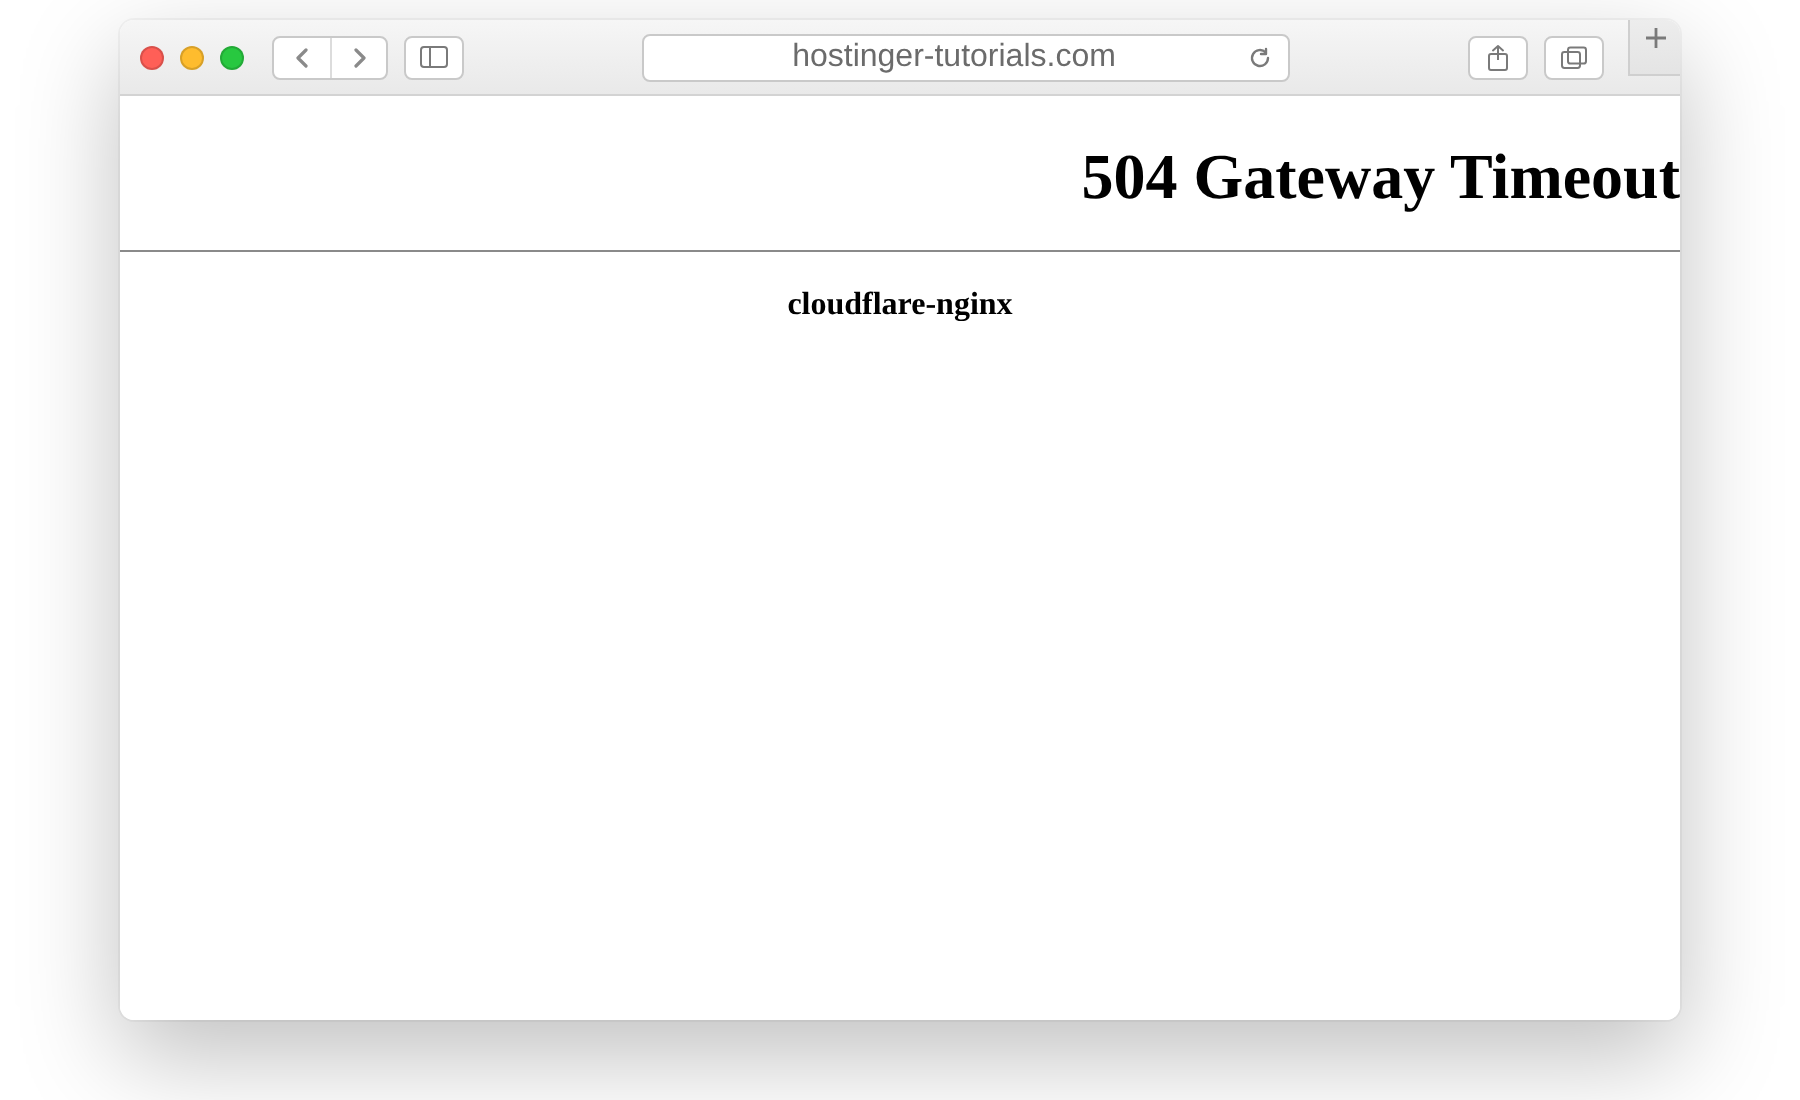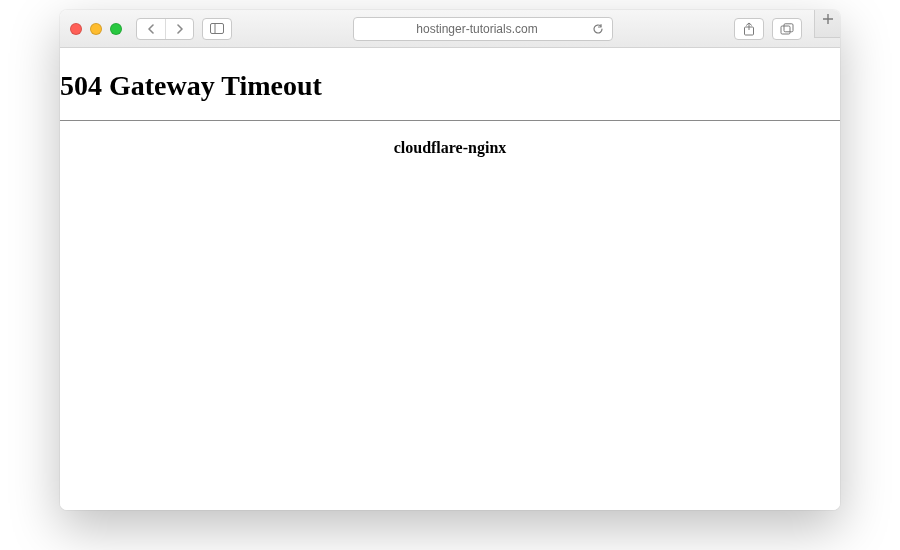--- a/index.html
+++ b/index.html
@@ -62,30 +62,30 @@
       border-radius: 4px;
       display: flex; align-items: center; justify-content: center;
       color: #6e6e6e;
     }
     .addr-wrap {
       flex: 1;
       display: flex;
       justify-content: center;
     }
     .address-bar {
-      width: 260px;
+      width: 324px;
       height: 24px;
       background: #fff;
       border: 1px solid #c9c9c9;
       border-radius: 4px;
       display: flex;
       align-items: center;
       padding: 0 8px;
       color: #6b6b6b;
-      font-size: 12px;
+      font-size: 16px;
       position: relative;
     }
     .address-bar .url-text { flex: 1; text-align: center; }
     .reload-icon { color: #7a7a7a; font-size: 12px; }
     .right-buttons { display: flex; gap: 8px; align-items: center; }
     .square-btn {
       width: 30px; height: 22px;
       background: #fff;
       border: 1px solid #c9c9c9;
       border-radius: 4px;
@@ -105,22 +105,22 @@
       height: 38px;
     }
     .viewport {
       flex: 1;
       background: #fff;
       overflow: auto;
     }
     .error-title {
       font-family: "Times New Roman", Times, serif;
       font-weight: bold;
-      font-size: 28px;
-      text-align: left;
+      font-size: 32px;
+      text-align: right;
       color: #000;
       margin-top: 22px;
       margin-bottom: 18px;
     }
     hr.divider {
       border: none;
       border-top: 1px solid #8a8a8a;
       margin: 0;
     }
     .server-line {

